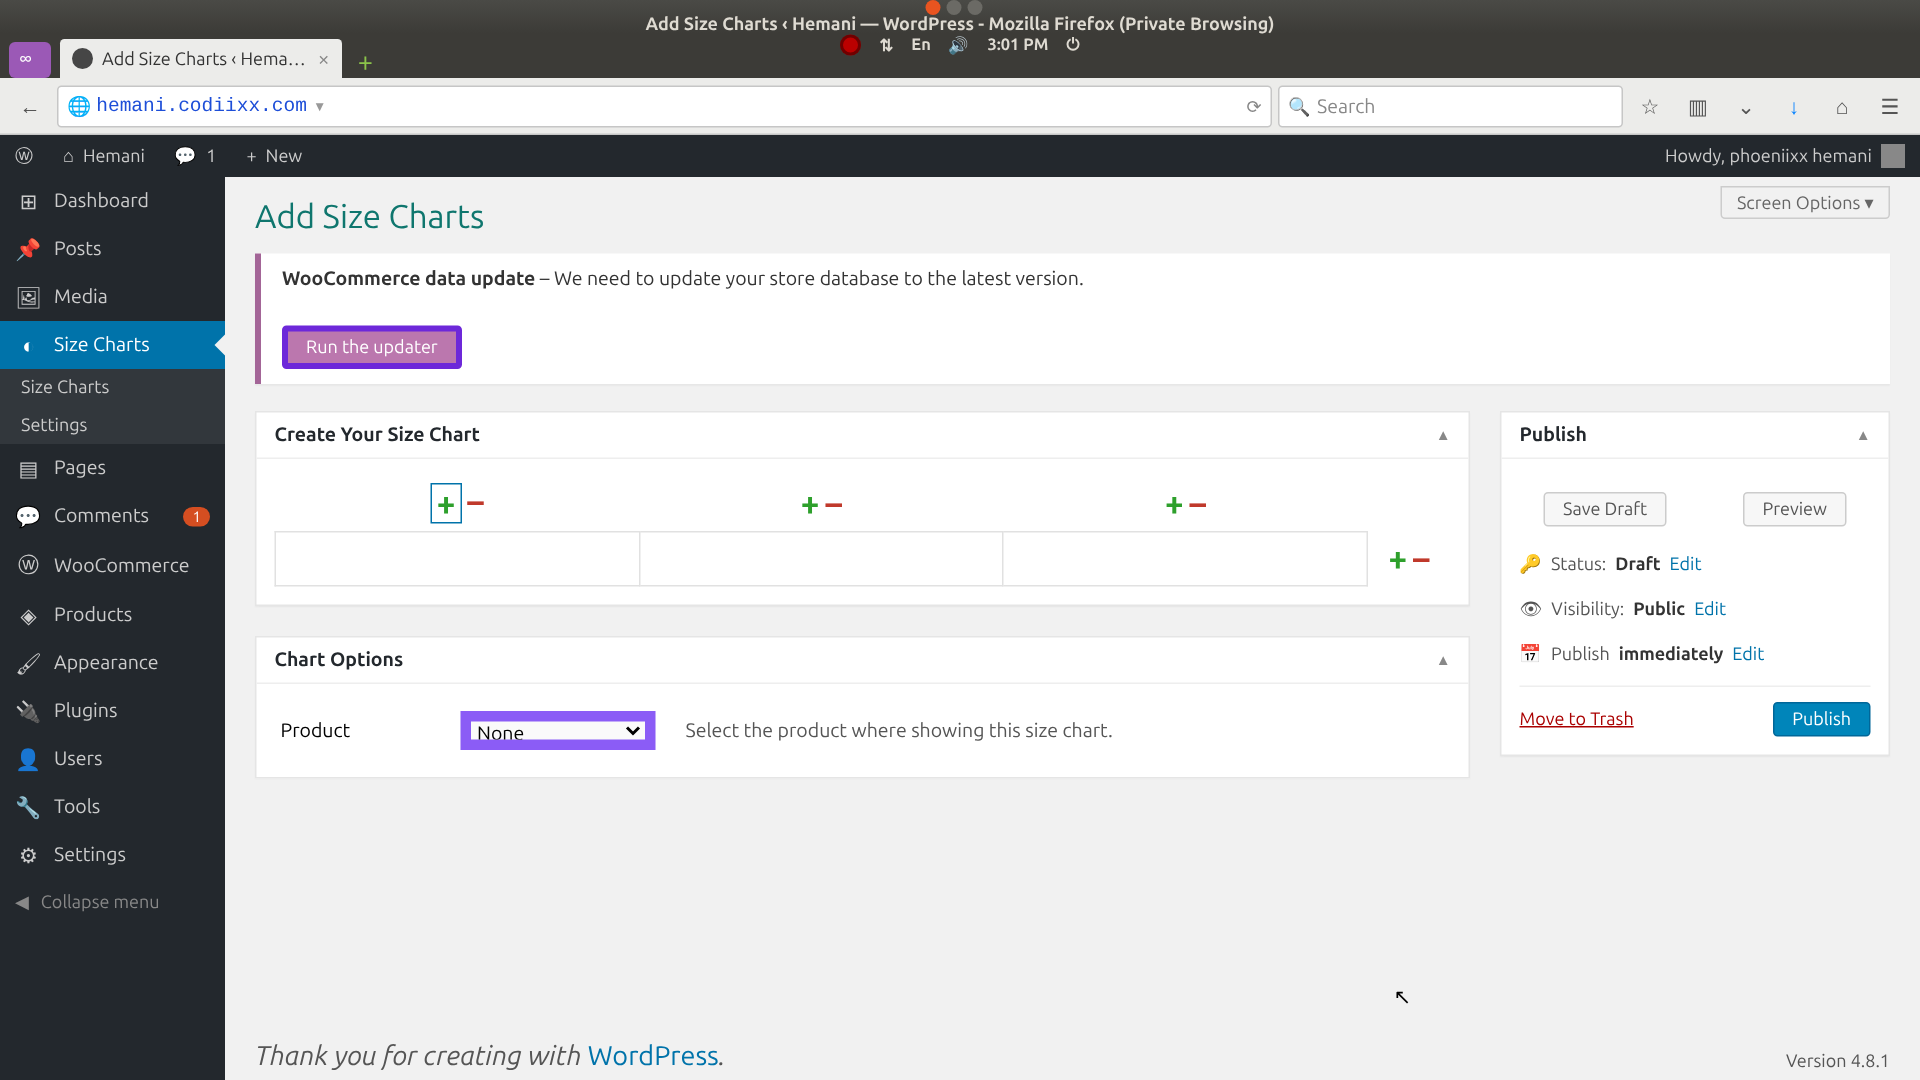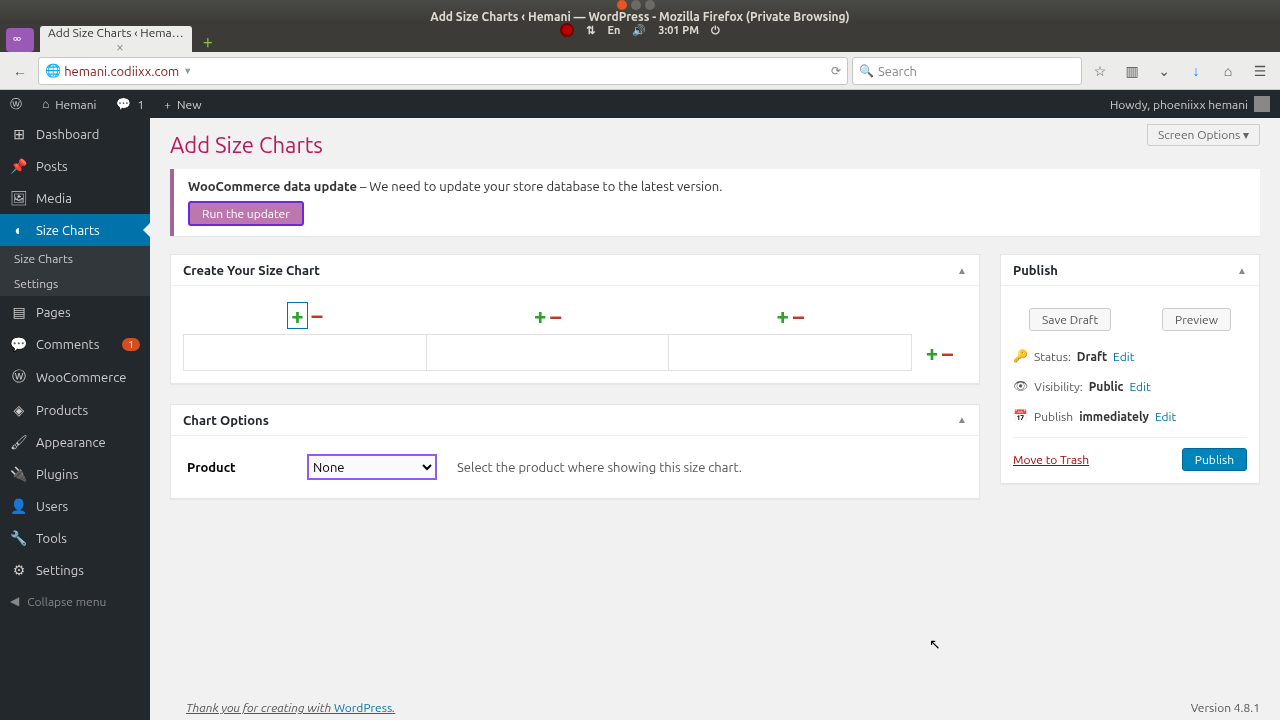--- a/index.html
+++ b/index.html
@@ -11,30 +11,30 @@
 .os-titlebar .wbtn { width: 10px; height: 10px; border-radius: 50%; background: #6b6a65; }
 .os-titlebar .wbtn.close { background: #e95420; }
 .os-titlebar .spacer { flex: 1; }
 .os-titlebar .tray { display: flex; align-items: center; gap: 12px; font-size: 11px; }
 .rec-circle { width: 14px; height: 14px; border-radius: 50%; background: #b00; box-shadow: inset 0 0 0 2px rgba(0,0,0,.4); }
 
 
 .tabstrip { height: 30px; background: #3c3b37; display: flex; align-items: flex-end; padding-left: 6px; }
 .ff-logo { width: 28px; height: 24px; background: #9b59b6; border-radius: 4px; margin-right: 6px; position: relative; }
 .ff-logo::after { content: "∞"; color: #fff; font-size: 14px; position: absolute; top: 2px; left: 7px; }
-.tab { height: 26px; background: #ececea; border-radius: 3px 3px 0 0; display: flex; align-items: center; padding: 0 8px; font-size: 12px; color: #333; max-width: 190px; flex-direction: column; }
+.tab { height: 26px; background: #ececea; border-radius: 3px 3px 0 0; display: flex; align-items: center; padding: 0 8px; font-size: 12px; color: #333; max-width: 190px; }
 .tab-favicon { width: 14px; height: 14px; background: #464646; border-radius: 50%; margin-right: 6px; }
 .tab-close { margin-left: 8px; font-size: 14px; color: #888; }
 .newtab { width: 24px; height: 22px; display: flex; align-items: center; justify-content: center; color: #8bc34a; font-size: 18px; margin-left: 4px; }
 
 
 .browser-toolbar { height: 38px; background: #ececea; border-bottom: 1px solid #c6c6c6; display: flex; align-items: center; padding: 0 6px; gap: 4px; }
 .tb-btn { width: 28px; height: 28px; display: flex; align-items: center; justify-content: center; color: #555; font-size: 14px; border-radius: 2px; }
 .urlbar { flex: 1; height: 28px; background: #fff; border: 1px solid #c6c6c6; border-radius: 3px; display: flex; align-items: center; padding: 0 6px; font-size: 13px; color: #888; }
-.urlbar .domain { color: #7f1d1d; }
+.urlbar .domain { color: #1d4ed8; font-family: Liberation Mono, monospace; }
 .urlbar .reload { margin-left: auto; font-size: 12px; }
 .urlbar .dd { margin-left: 4px; font-size: 9px; color: #999; }
 .searchbar { width: 230px; height: 28px; background: #fff; border: 1px solid #c6c6c6; border-radius: 3px; display: flex; align-items: center; padding: 0 6px; font-size: 13px; color: #888; }
 .searchbar .mag { margin-right: 4px; font-size: 12px; }
 
 
 .viewport { position: relative; height: calc(720px - 22px - 30px - 38px); }
 
 
 .wp-adminbar { height: 28px; background: #23282d; color: #ccc; display: flex; align-items: center; font-size: 12px; }
@@ -50,24 +50,24 @@
 .menu-icon { width: 18px; text-align: center; font-size: 14px; }
 .submenu { background: #32373c; }
 .submenu .sub-item { padding: 6px 10px 6px 14px; font-size: 12px; color: #ccc; cursor: pointer; }
 .submenu .sub-item.current { color: #fff; font-weight: bold; }
 .badge { background: #d54e21; color: #fff; border-radius: 9px; font-size: 10px; padding: 1px 6px; margin-left: auto; }
 .collapse-item { display: flex; align-items: center; gap: 8px; padding: 8px 10px; color: #888; font-size: 12px; cursor: pointer; }
 
 
 .wp-main { position: absolute; top: 28px; left: 150px; right: 0; bottom: 0; padding: 0 20px 10px 20px; overflow: auto; }
 .screen-opts { float: right; margin-top: 6px; background: #f1f1f1; border: 1px solid #ccc; padding: 3px 10px; font-size: 12px; color: #666; border-radius: 0 0 3px 3px; }
-.page-title { font-size: 22px; font-weight: 400; color: #be185d; padding: 14px 0 12px; clear: left; }
+.page-title { font-size: 22px; font-weight: 400; color: #0f766e; padding: 14px 0 12px; clear: left; }
 
 .notice { background: #fff; border-left: 4px solid #a36597; padding: 10px 14px; margin-bottom: 18px; box-shadow: 0 1px 1px rgba(0,0,0,.04); font-size: 13px; color: #333; }
-.notice .run-btn { display: inline-block; margin-top: 8px; background: #bb77ae; color: #fff; border: 2px solid #6d28d9; padding: 4px 12px; font-size: 12px; border-radius: 3px; cursor: pointer; }
+.notice .run-btn { display: inline-block; margin-top: 24px; background: #bb77ae; color: #fff; border: 4px solid #6d28d9; padding: 4px 12px; font-size: 12px; border-radius: 3px; cursor: pointer; }
 
 .content-cols { display: flex; gap: 20px; align-items: flex-start; }
 .col-main { flex: 1; }
 .col-side { width: 260px; }
 
 .title-input { width: 100%; height: 38px; background: #fff; border: 1px solid #ddd; padding: 0 12px; font-size: 20px; color: #333; margin-bottom: 16px; }
 
 .postbox { background: #fff; border: 1px solid #e5e5e5; box-shadow: 0 1px 1px rgba(0,0,0,.04); margin-bottom: 20px; }
 .postbox-header { display: flex; align-items: center; padding: 8px 12px; border-bottom: 1px solid #eee; }
 .postbox-header h2 { font-size: 13px; font-weight: bold; color: #23282d; flex: 1; }
@@ -77,34 +77,34 @@
 .chart-table { width: 100%; border-collapse: collapse; }
 .chart-table td { border: 1px solid #e1e1e1; padding: 4px; height: 36px; vertical-align: middle; }
 .chart-table input { width: 100%; border: none; outline: none; height: 26px; font-size: 13px; }
 .col-controls { display: flex; justify-content: center; gap: 4px; font-size: 22px; font-weight: bold; }
 .ctrl-add { color: #2ea02c; cursor: pointer; }
 .ctrl-add.highlight { border: 1px solid #0073aa; padding: 0 3px; }
 .ctrl-remove { color: #c0392b; cursor: pointer; }
 .row-controls { display: flex; flex-direction: row; gap: 4px; font-size: 22px; font-weight: bold; justify-content: center; }
 
 .chart-opts-row { display: flex; align-items: center; gap: 20px; padding: 6px 4px; }
-.chart-opts-row label { font-weight: bold; font-size: 13px; width: 100px; }
-.chart-opts-row select { width: 130px; height: 26px; border: 2px solid #8b5cf6; background: #fafafa; font-size: 13px; }
+.chart-opts-row label { font-weight: normal; font-size: 13px; width: 100px; }
+.chart-opts-row select { width: 130px; height: 26px; border: 7px solid #8b5cf6; background: #fafafa; font-size: 13px; }
 .chart-opts-row .hint { color: #555; font-size: 13px; }
 
 .publish-actions { display: flex; justify-content: space-between; padding: 10px 16px; }
 .btn { background: #f7f7f7; border: 1px solid #ccc; padding: 4px 12px; font-size: 12px; border-radius: 3px; cursor: pointer; color: #555; }
 .btn.primary { background: #0085ba; border-color: #006799; color: #fff; }
 .publish-meta { padding: 8px 0; font-size: 12px; color: #555; display: flex; align-items: center; gap: 6px; }
 .publish-meta .val { font-weight: bold; color: #333; }
 .publish-meta .edit-link { color: #0073aa; cursor: pointer; }
 .trash-link { color: #a00; cursor: pointer; font-size: 12px; text-decoration: underline; }
 .final-row { display: flex; justify-content: space-between; align-items: center; padding-top: 10px; border-top: 1px solid #eee; margin-top: 6px; }
 
-.footer-note { font-size: 12px; color: #555; font-style: italic; position: absolute; bottom: 6px; left: 36px; text-decoration: underline; }
+.footer-note { font-size: 18px; color: #555; font-style: italic; position: absolute; bottom: 6px; left: 20px; }
 .footer-note a { color: #0073aa; font-style: normal; }
 .footer-ver { font-size: 12px; color: #555; position: absolute; bottom: 6px; right: 20px; }
 
 .cursor-fake { position: absolute; left: 758px; top: 350px; font-size: 14px; pointer-events: none; }
 </style>
 </head>
 <body>
 
 <div class="os-titlebar">
   <div class="window-btns">

